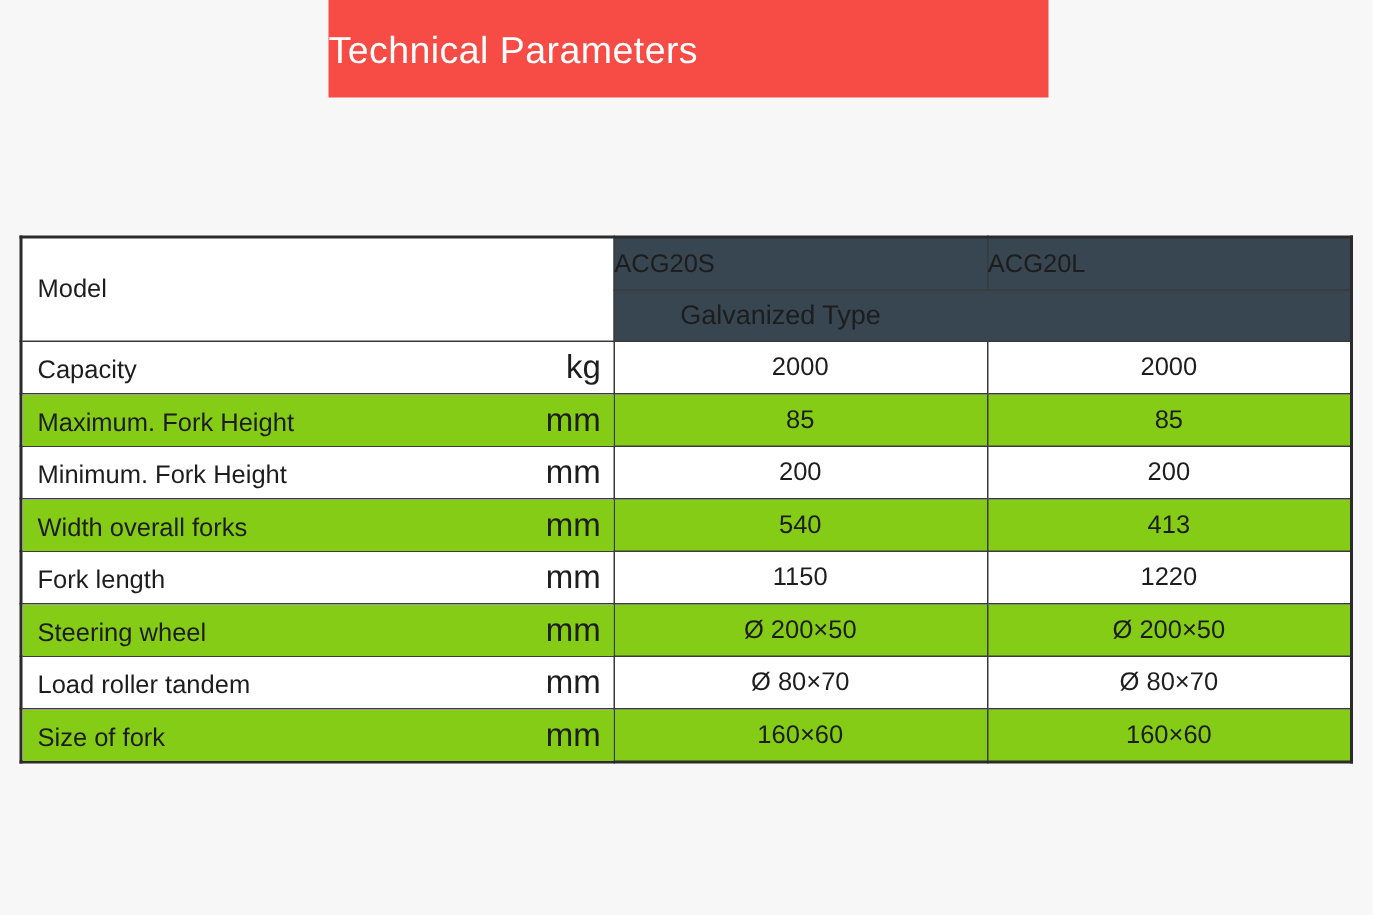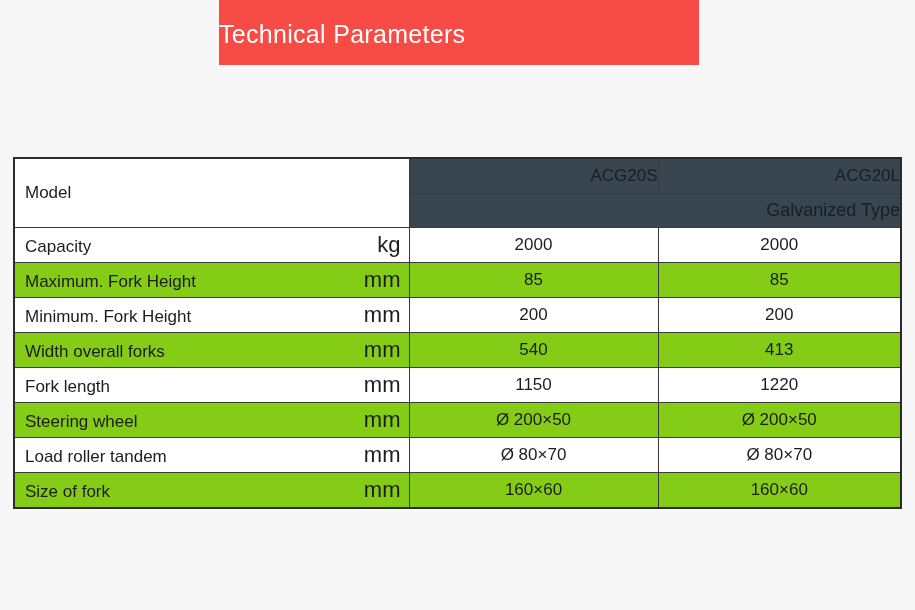--- a/index.html
+++ b/index.html
@@ -69,28 +69,29 @@
     height: 67px;
     padding-left: 10px !important;
     text-align: left;
     font-size: 18px;
     color: #1d1d1d;
     margin-left: 19px;
   }
   .hdr-dark {
     background: #374651;
     color: #ffffff;
-    text-align: right;
+    text-align: left;
     height: 34px;
     font-size: 17px;
     border-color: #52606b;
   }
   .hdr-dark.galv {
     height: 33px;
     font-size: 18px;
+    padding-left: 44px;
   }
 
   
   tr.row td { height: 34px; }
   tr.alt td { background: #84cc16; }
 
   .cell-label {
     text-align: left;
     padding-left: 10px !important;
     position: relative;

